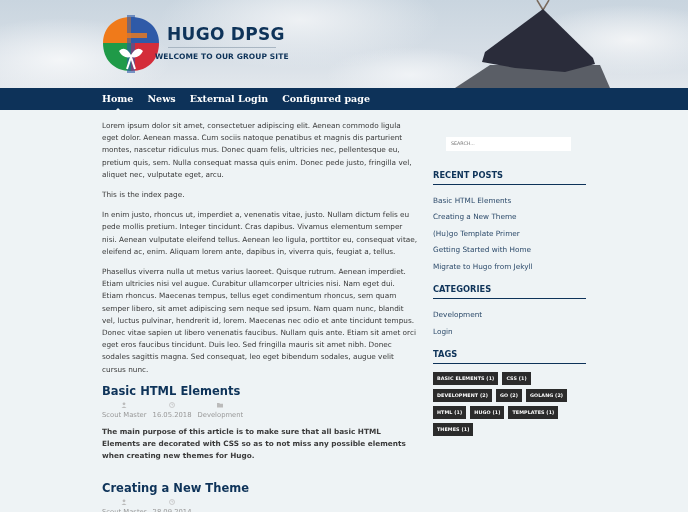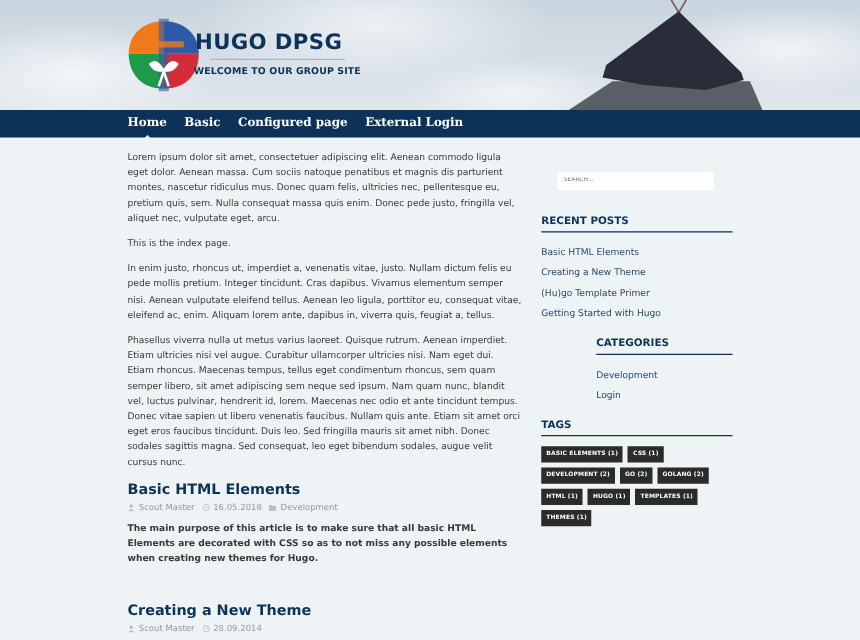--- a/index.html
+++ b/index.html
@@ -17,21 +17,21 @@
       radial-gradient(ellipse 160px 60px at 60px 60px, #f4f6f8 0%, rgba(244,246,248,0) 70%),
       radial-gradient(ellipse 200px 70px at 300px 20px, #eef1f4 0%, rgba(238,241,244,0) 70%),
       radial-gradient(ellipse 150px 50px at 630px 40px, #f2f4f6 0%, rgba(242,244,246,0) 70%),
       radial-gradient(ellipse 120px 40px at 410px 75px, #f0f3f6 0%, rgba(240,243,246,0) 70%),
       linear-gradient(180deg, #c9d5df 0%, #d6dee6 60%, #e2e7ec 100%);
     overflow: hidden;
   }
   .tent { position: absolute; left: 455px; top: 0; width: 160px; height: 88px; }
   .logo { position: absolute; left: 101px; top: 13px; width: 60px; height: 62px; }
   .site-title {
-    position: absolute; left: 156px; top: 24px;
+    position: absolute; left: 167px; top: 24px;
     font-family: "DejaVu Sans", sans-serif; font-weight: bold;
     font-size: 17px; color: #0e3359; letter-spacing: 0.3px;
   }
   .title-rule {
     position: absolute; left: 168px; top: 47px; width: 108px; height: 1px; background: #a9b6c2;
   }
   .site-sub {
     position: absolute; left: 155px; top: 52px;
     font-weight: bold; font-size: 7.5px; color: #0e3359; letter-spacing: 0.1px;
   }
@@ -48,21 +48,21 @@
   .nav-item.active::after {
     content: ""; position: absolute; left: 50%; bottom: -1px; transform: translateX(-50%);
     border-left: 3px solid transparent; border-right: 3px solid transparent; border-bottom: 3px solid #eef3f5;
   }
   
   .main { position: absolute; left: 102px; top: 120px; width: 316px; }
   .page-title { font-weight: bold; font-size: 18.5px; color: #0e3359; margin-bottom: 11px; letter-spacing: -0.2px; }
   .para { font-size: 7.3px; line-height: 12.2px; color: #3a3a3a; margin-bottom: 8px; }
   .post-title { font-weight: bold; font-size: 11.5px; color: #0e3359; margin-top: 4px; margin-bottom: 4px; cursor: pointer; }
   .post-meta { font-size: 6.8px; color: #999; display: flex; align-items: center; gap: 6px; margin-bottom: 7px; }
-  .meta-part { display: flex; align-items: center; gap: 3px; }
+  .meta-part { display: flex; align-items: center; gap: 3px; flex-direction: column; }
   .meta-icon { display: inline-block; width: 6px; height: 6px; }
   .post-excerpt { font-size: 7.3px; line-height: 12.2px; color: #3a3a3a; font-weight: bold; }
   .post2 { position: absolute; left: 102px; top: 477px; }
   
   .sidebar { position: absolute; left: 433px; top: 130px; width: 153px; }
   .search {
     margin-left: 13px; width: 125px; height: 14px; background: #fff; border: none;
     font-size: 4.8px; color: #999; padding-left: 5px; font-family: "DejaVu Sans", sans-serif;
   }
   .widget-title {
@@ -97,23 +97,23 @@
     <path d="M30 44 L26 56 M30 44 L34 56" stroke="#ffffff" stroke-width="2"></path>
   </svg>
   <div class="site-title">HUGO DPSG</div>
   <div class="title-rule"></div>
   <div class="site-sub">WELCOME TO OUR GROUP SITE</div>
 </div>
 
 <div class="nav">
   <div class="nav-items">
     <span class="nav-item active">Home</span>
-    <span class="nav-item">Basic</span>
+    <span class="nav-item">News</span>
+    <span class="nav-item">External Login</span>
     <span class="nav-item">Configured page</span>
-    <span class="nav-item">External Login</span>
   </div>
 </div>
 
 <div class="main">
   <p class="para">Lorem ipsum dolor sit amet, consectetuer adipiscing elit. Aenean commodo ligula eget dolor. Aenean massa. Cum sociis natoque penatibus et magnis dis parturient montes, nascetur ridiculus mus. Donec quam felis, ultricies nec, pellentesque eu, pretium quis, sem. Nulla consequat massa quis enim. Donec pede justo, fringilla vel, aliquet nec, vulputate eget, arcu.</p>
   <p class="para">This is the index page.</p>
   <p class="para">In enim justo, rhoncus ut, imperdiet a, venenatis vitae, justo. Nullam dictum felis eu pede mollis pretium. Integer tincidunt. Cras dapibus. Vivamus elementum semper nisi. Aenean vulputate eleifend tellus. Aenean leo ligula, porttitor eu, consequat vitae, eleifend ac, enim. Aliquam lorem ante, dapibus in, viverra quis, feugiat a, tellus.</p>
   <p class="para">Phasellus viverra nulla ut metus varius laoreet. Quisque rutrum. Aenean imperdiet. Etiam ultricies nisi vel augue. Curabitur ullamcorper ultricies nisi. Nam eget dui. Etiam rhoncus. Maecenas tempus, tellus eget condimentum rhoncus, sem quam semper libero, sit amet adipiscing sem neque sed ipsum. Nam quam nunc, blandit vel, luctus pulvinar, hendrerit id, lorem. Maecenas nec odio et ante tincidunt tempus. Donec vitae sapien ut libero venenatis faucibus. Nullam quis ante. Etiam sit amet orci eget eros faucibus tincidunt. Duis leo. Sed fringilla mauris sit amet nibh. Donec sodales sagittis magna. Sed consequat, leo eget bibendum sodales, augue velit cursus nunc.</p>
 
   <div>
@@ -165,24 +165,25 @@
 </div>
 
 <div class="sidebar">
   <input class="search" placeholder="SEARCH..." style="">
 
   <div style="margin-top:19px;">
     <div class="widget-title">RECENT POSTS</div>
     <span class="widget-link">Basic HTML Elements</span>
     <span class="widget-link">Creating a New Theme</span>
     <span class="widget-link">(Hu)go Template Primer</span>
-    <span class="widget-link">Getting Started with Hugo</span>
-  </div>
-
-  <div style="margin-top:9px;margin-left:44px;">
+    <span class="widget-link">Getting Started with Home</span>
+    <span class="widget-link">Migrate to Hugo from Jekyll</span>
+  </div>
+
+  <div style="margin-top:9px;">
     <div class="widget-title">CATEGORIES</div>
     <span class="widget-link">Development</span>
     <span class="widget-link">Login</span>
   </div>
 
   <div style="margin-top:9px;">
     <div class="widget-title">TAGS</div>
     <div class="tags">
       <span class="tag">BASIC ELEMENTS (1)</span>
       <span class="tag">CSS (1)</span>

